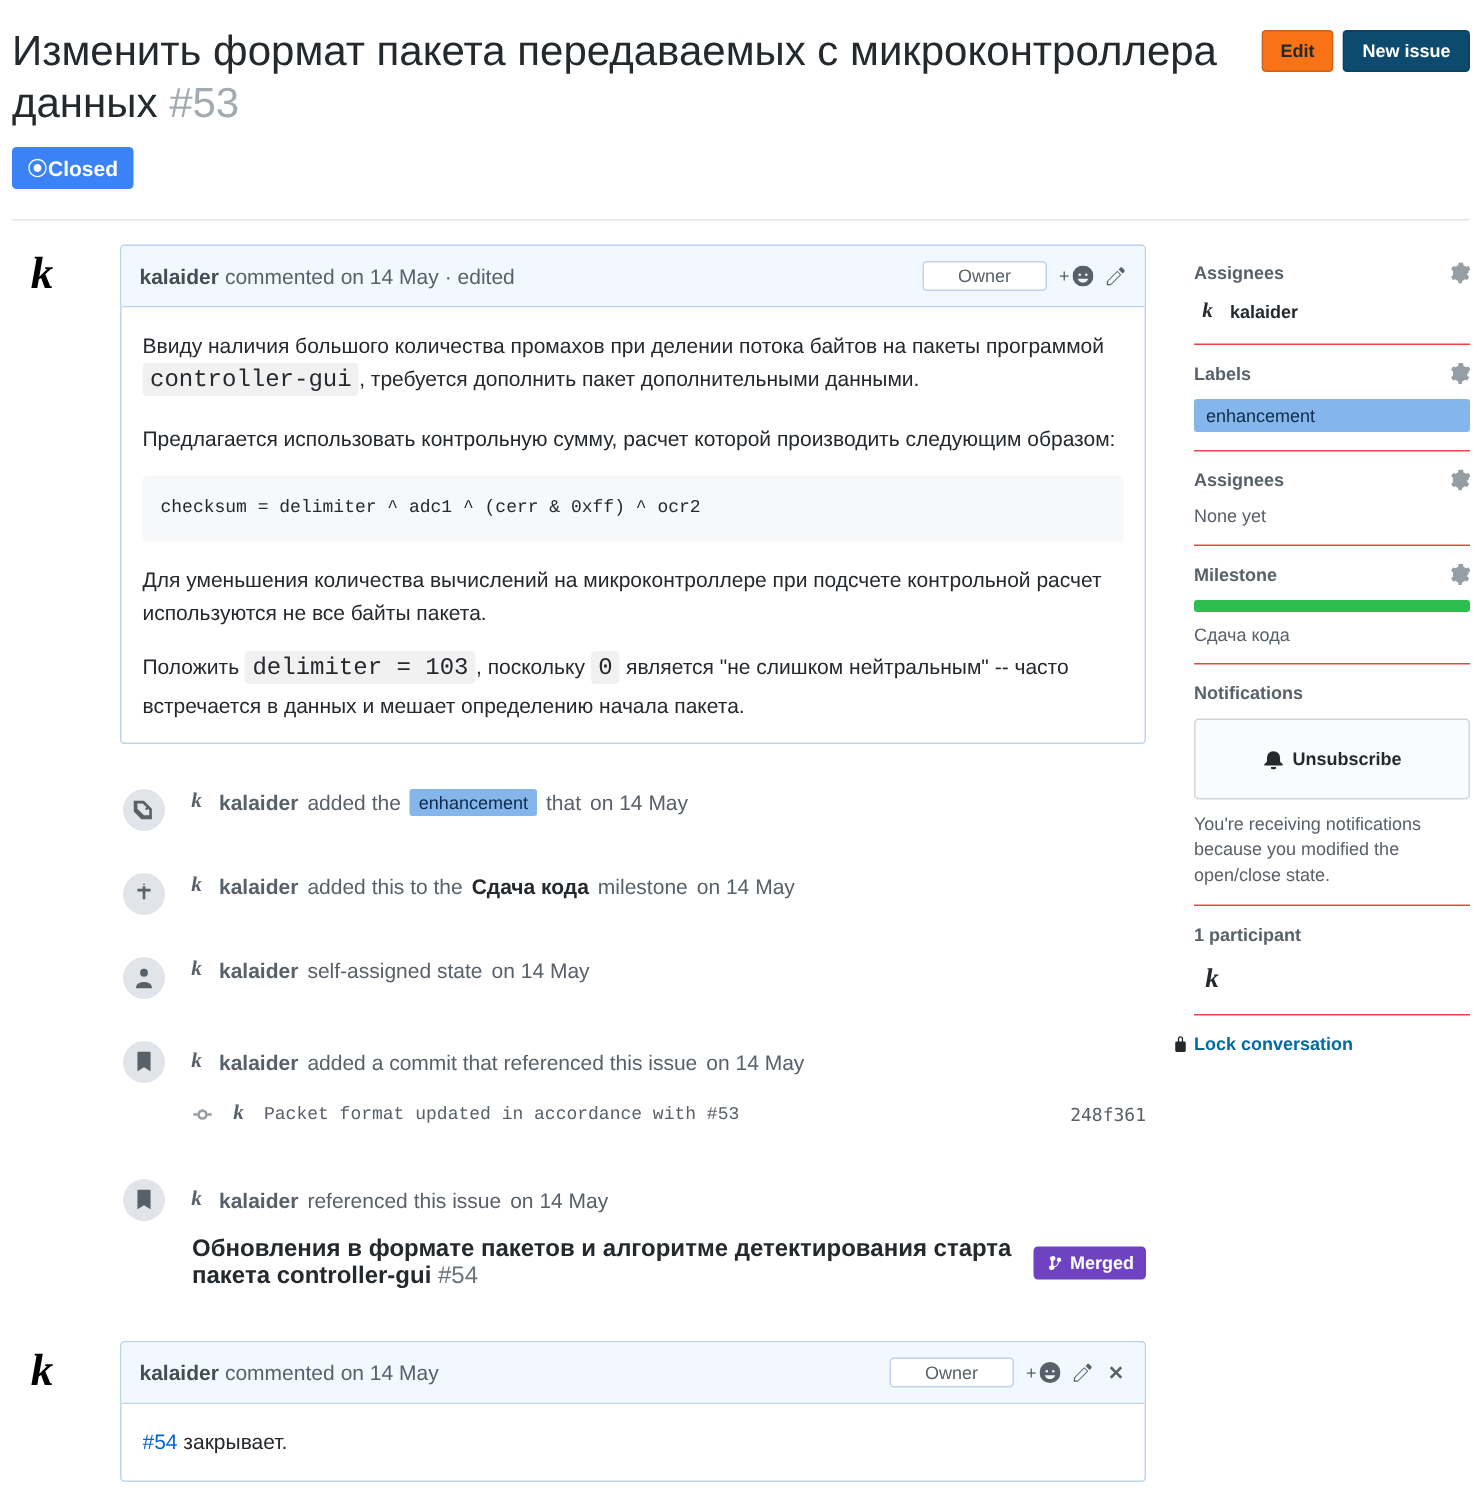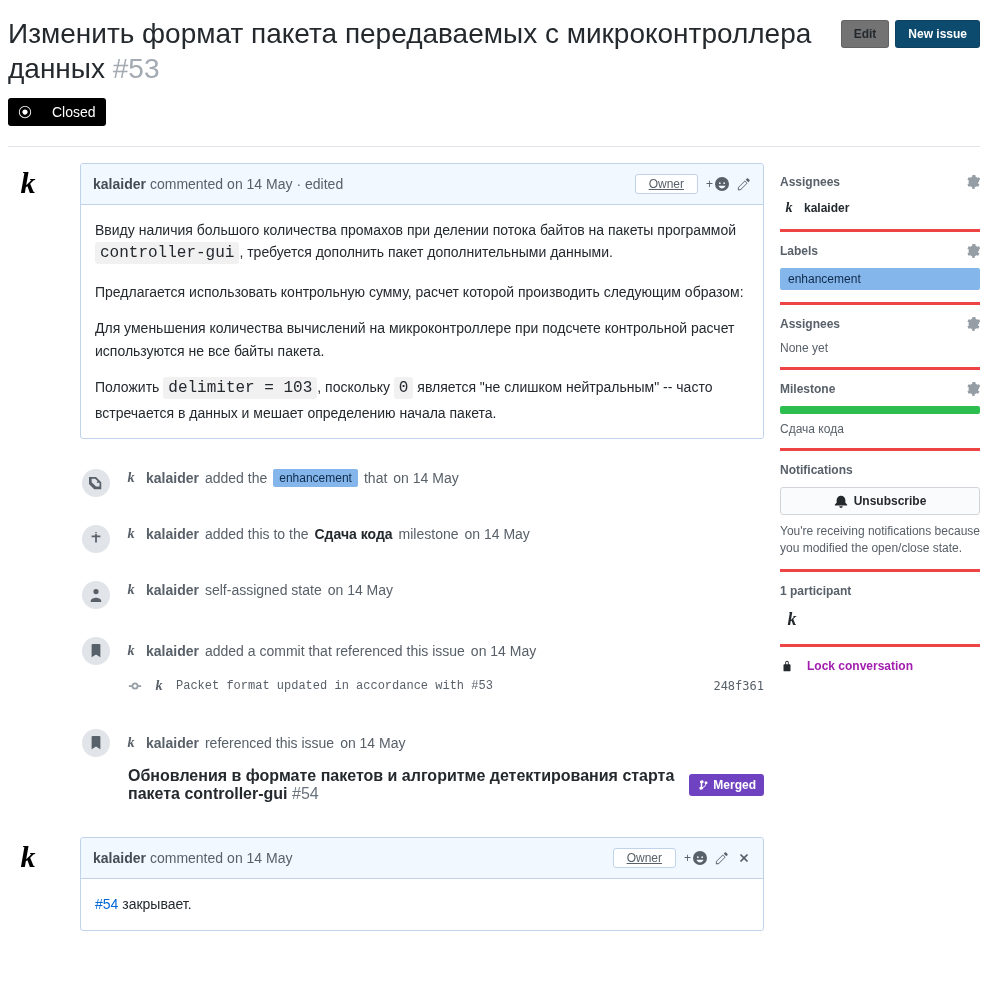--- a/index.html
+++ b/index.html
@@ -28,47 +28,47 @@
   .header-actions { display: flex; gap: 6px; margin-top: 4px; }
   .btn {
     display: inline-flex;
     align-items: center;
     justify-content: center;
     padding: 6px 12px;
     font-size: 12px;
     font-weight: 600;
     border: 1px solid rgba(27,31,35,.2);
     border-radius: 3px;
-    background: #737373;
+    background: #f97316;
     color: #24292e;
     cursor: pointer;
     white-space: nowrap;
   }
   .btn-green {
     background: #0c4a6e;
     color: #fff;
     border-color: rgba(27,31,35,.2);
   }
   .meta-row {
     display: flex;
     align-items: center;
     gap: 8px;
     padding-bottom: 20px;
     border-bottom: 1px solid #e1e4e8;
     flex-wrap: wrap;
   }
   .state-badge {
     display: inline-flex;
     align-items: center;
-    gap: 20px;
+    gap: 0;
     padding: 6px 10px;
     border-radius: 3px;
     font-size: 14px;
-    font-weight: 400;
-    background: #000000;
+    font-weight: 700;
+    background: #3b82f6;
     color: #fff;
   }
   .state-badge svg { width: 14px; height: 14px; fill: #fff; }
   .author-link { font-weight: 600; color: #586069; }
   .meta-text { color: #586069; }
   .layout {
     display: flex;
     gap: 16px;
     margin-top: 16px;
   }
@@ -105,25 +105,24 @@
     border-top-left-radius: 3px;
     border-top-right-radius: 3px;
     color: #586069;
   }
   .comment-header .left { display: flex; align-items: center; gap: 4px; flex-wrap: wrap; }
   .comment-header .author { font-weight: 600; color: #444d56; }
   .comment-header-actions { display: flex; align-items: center; gap: 8px; }
   .owner-badge {
     border: 1px solid #c0d3eb;
     border-radius: 3px;
-    padding: 2px 13px;
+    padding: 2px 23px;
     font-size: 12px;
     color: #586069;
     background: #fff;
-    text-decoration: underline;
   }
   .icon-btn { color: #586069; cursor: pointer; display: inline-flex; }
   .icon-btn svg { width: 14px; height: 14px; fill: currentColor; }
   .comment-body {
     padding: 14px;
     line-height: 1.6;
   }
   .comment-body p { margin: 0 0 14px; }
   .comment-body p:last-child { margin-bottom: 0; }
   code.inline {
@@ -217,23 +216,24 @@
     background: #6f42c1;
     color: #fff;
     font-size: 12px;
     font-weight: 600;
     padding: 4px 8px;
     border-radius: 3px;
     flex-shrink: 0;
   }
   .merged-badge svg { width: 12px; height: 12px; fill: #fff; }
   .sb-block {
-    border-bottom: 3px solid #ef4444;
+    border-bottom: 1px solid #ef4444;
     padding: 12px 0;
     position: relative;
+    margin-left: 16px;
   }
   .sb-heading {
     display: flex;
     justify-content: space-between;
     align-items: center;
     font-weight: 600;
     font-size: 12px;
     color: #586069;
     margin-bottom: 10px;
   }
@@ -261,21 +261,21 @@
     background: #2cbe4e;
     border-radius: 2px;
     margin-bottom: 8px;
   }
   .sb-btn {
     width: 100%;
     display: flex;
     align-items: center;
     justify-content: center;
     gap: 6px;
-    padding: 6px;
+    padding: 19px;
     font-size: 12px;
     font-weight: 600;
     border: 1px solid #d1d5da;
     border-radius: 3px;
     background: #fafbfc;
     cursor: pointer;
     color: #24292e;
   }
   .sb-btn svg { width: 14px; height: 14px; fill: #24292e; }
   .sb-note { color: #586069; font-size: 12px; margin-top: 8px; line-height: 1.4; }
@@ -286,24 +286,24 @@
     justify-content: center;
     font-family: Georgia, serif;
     font-style: italic;
     font-weight: 700;
     font-size: 18px;
     border-radius: 3px;
   }
   .lock-row {
     display: flex;
     align-items: center;
-    gap: 13px;
-    font-size: 12px;
-    font-weight: 600;
-    color: #a21caf;
+    gap: 2px;
+    font-size: 12px;
+    font-weight: 600;
+    color: #0369a1;
     padding: 12px 0;
     cursor: pointer;
   }
   .lock-row svg { width: 14px; height: 14px; fill: #24292e; }
   .issue-link { color: #0366d6; }
   .plusface { color:#586069; font-size:12px; display:inline-flex; align-items:center; gap:2px; }
   .plusface svg { width:14px;height:14px;fill:#586069; }
 </style>
 </head>
 <body>
@@ -351,20 +351,21 @@
           <span class="icon-btn">
               <svg viewBox="0 0 14 16">
                 <path d="M0 12v3h3l8-8-3-3-8 8zm3 2H1v-2l7-7 2 2-7 7zm10.3-9.3L12 6 9 3l1.3-1.3c.4-.4 1-.4 1.4 0l1.6 1.6c.4.4.4 1 0 1.4z"></path>
               </svg>
             </span>
         </div>
       </div>
       <div class="comment-body">
         <p><span>Ввиду наличия большого количества промахов при делении потока байтов на пакеты программой </span><code class="inline">controller-gui</code><span>, требуется дополнить пакет дополнительными данными.</span></p>
         <p>Предлагается использовать контрольную сумму, расчет которой производить следующим образом:</p>
+        <code class="code-block">checksum = delimiter ^ adc1 ^ (cerr &amp; 0xff) ^ ocr2</code>
         <p>Для уменьшения количества вычислений на микроконтроллере при подсчете контрольной расчет используются не все байты пакета.</p>
         <p><span>Положить </span><code class="inline">delimiter = 103</code><span>, поскольку </span><code class="inline">0</code><span> является "не слишком нейтральным" -- часто встречается в данных и мешает определению начала пакета.</span></p>
       </div>
     </div>
 
     <div class="timeline-item">
       <div class="timeline-badge">
           <svg viewBox="0 0 14 16">
             <path d="M7 1L1 7v8h8l6-6V1H7zm5 6l-5 5H3V8l5-5h4v4zM5 6a1 1 0 100 2 1 1 0 000-2z" transform="scale(-1,1) translate(-14,0)"></path>
           </svg>

